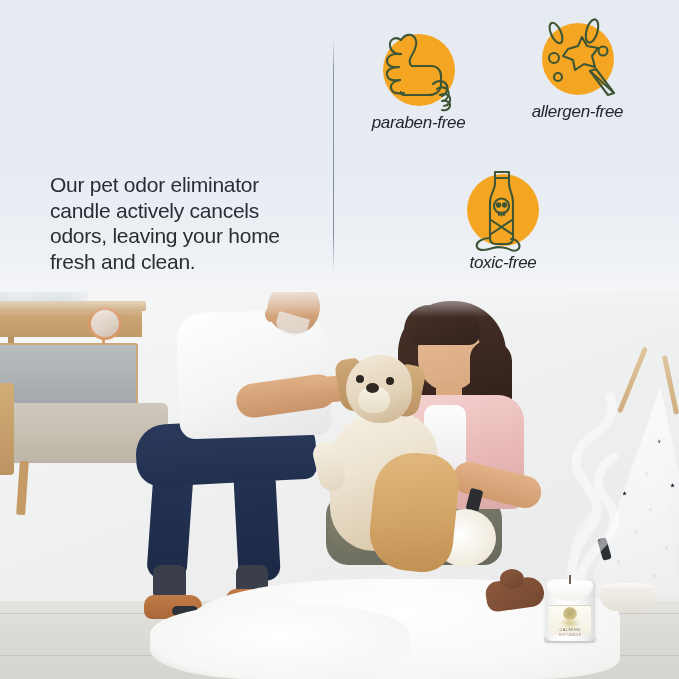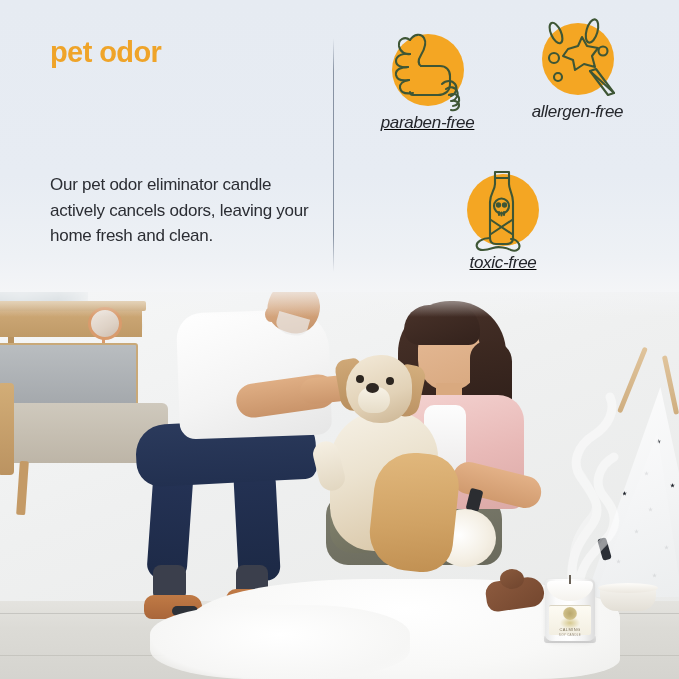--- a/index.html
+++ b/index.html
@@ -32,21 +32,21 @@
     font-size:29px;
     line-height:33px;
     letter-spacing:-0.6px;
     white-space:nowrap;
   }
   .hl-orange { color:#efa429; }
   .hl-green  { color:#3e5635; }
 
   .subcopy {
     position:absolute; left:50px; top:172px; width:262px;
-    font-size:17px;
+    font-size:21px;
     line-height:25.5px;
     color:#2b2d33;
     letter-spacing:-0.25px;
   }
 
   
   .divider {
     position:absolute; left:333px; top:38px;
     width:1px; height:234px;
     background:linear-gradient(180deg, rgba(150,160,175,0) 0%, rgba(120,132,150,.85) 14%, rgba(120,132,150,.9) 84%, rgba(150,160,175,0) 100%);
@@ -62,23 +62,23 @@
   }
   .badge .disc svg { position:absolute; left:-12px; top:-10px; overflow:visible; }
   .badge .cap {
     margin-top:7px;
     font-size:17px;
     font-style:italic;
     color:#24262b;
     letter-spacing:-0.3px;
     white-space:nowrap;
   }
-  #badge-paraben  { left:10px;  top:12px; width:145px;text-decoration:underline; }
+  #badge-paraben  { left:1px;  top:12px; width:145px; }
   #badge-allergen { left:150px; top:1px; width:165px; }
-  #badge-toxic    { left:78px;  top:152px; width:160px;text-decoration:underline; }
+  #badge-toxic    { left:78px;  top:152px; width:160px; }
 
   
   .photo {
     position:absolute; left:0; top:283px; width:679px; height:396px;
     overflow:hidden;
     background:linear-gradient(180deg,#f4f5f6 0%, #eef0f0 20%, #ebeceb 60%, #e8e9e7 100%);
     z-index:1;
   }
   .photo .layer { position:absolute; }
 
@@ -301,21 +301,20 @@
     background:linear-gradient(180deg, rgba(243,244,246,.95) 0%, rgba(243,244,246,0) 100%); }
 </style>
 </head>
 <body>
 
 <div class="banner">
 
   <div class="top-panel">
 
     <div class="headline">
-      <div class="line hl-orange">pet odor</div>
     </div>
 
     <div class="subcopy">Our pet odor eliminator candle actively cancels odors, leaving your home fresh and clean.</div>
 
     <div class="divider"></div>
 
     <div class="badges">
 
       <div class="badge" id="badge-paraben">
         <div class="disc">

